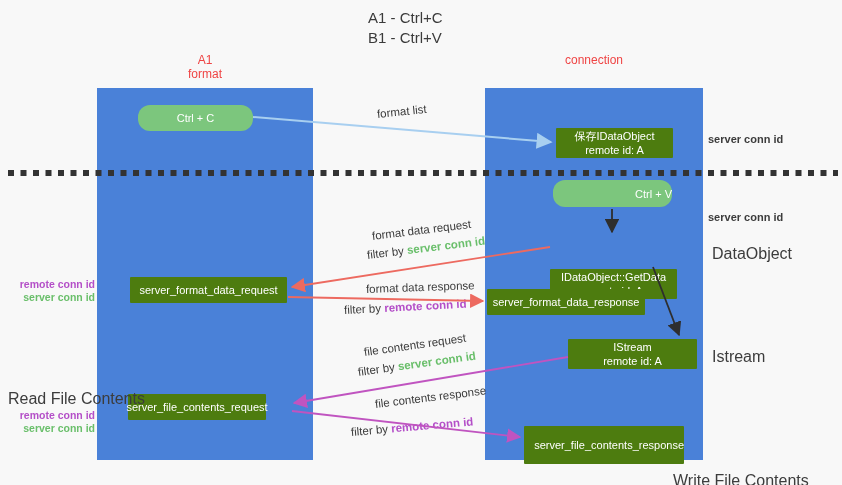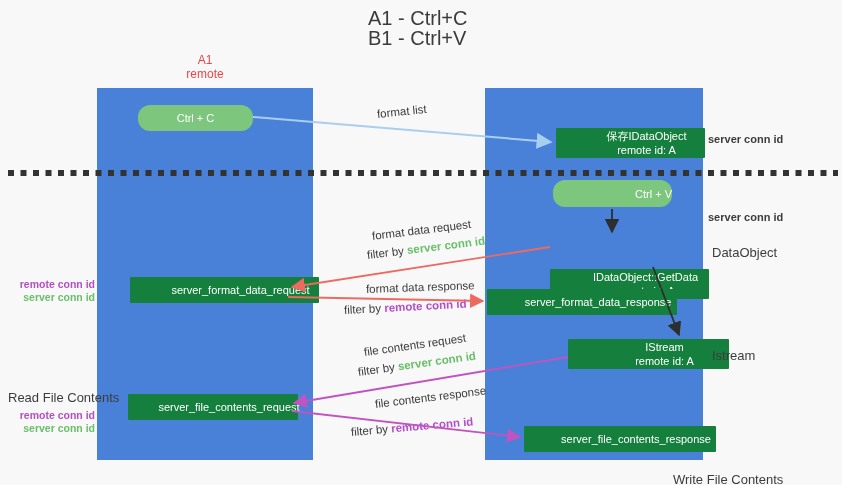--- a/index.html
+++ b/index.html
@@ -1,56 +1,57 @@
 <!DOCTYPE html>
 <html><head>
 <meta charset="utf-8">
 <style>
   html,body{margin:0;padding:0;}
   body{font-family:"Liberation Sans","DejaVu Sans",sans-serif;background:#f8f8f8;}
   .stage{position:relative;width:842px;height:485px;background:#f8f8f8;overflow:hidden;}
 
-  .title{position:absolute;left:368px;top:8px;font-size:20px;line-height:20px;color:#3b3b3b;}
+  .title{position:absolute;left:368px;top:8px;font-size:15px;line-height:20px;color:#3b3b3b;}
 
   .col{position:absolute;top:88px;height:372px;background:#4a81d8;}
   .col-left{left:97px;width:216px;}
   .col-right{left:485px;width:218px;}
 
   .col-header{position:absolute;top:53px;text-align:center;font-size:12px;line-height:14px;color:#ef4444;}
   .col-header.left{left:97px;width:216px;}
   .col-header.right{left:485px;width:218px;}
 
   .box{position:absolute;display:flex;flex-direction:column;align-items:center;justify-content:center;
        color:#fff;font-size:11px;line-height:14px;text-align:center;border-radius:1px;}
   .green-box{background:#7cc67d;border-radius:12px;}
-  .orange-box{background:#15803d;padding-left:32px;}
+  .orange-box{background:#4d7c0f;}
 
   .alabel{position:absolute;font-size:11.5px;color:#3c3c3c;white-space:nowrap;transform-origin:left center;}
   .bold-green{color:#6abf6b;font-weight:bold;}
   .bold-purple{color:#b44fc8;font-weight:bold;}
-  .side-label{position:absolute;font-size:13px;color:#3c3c3c;white-space:nowrap;}
+  .side-label{position:absolute;font-size:16px;color:#3c3c3c;white-space:nowrap;}
   .left-ids{position:absolute;left:8px;width:87px;text-align:right;font-size:10.5px;line-height:13px;font-weight:bold;white-space:nowrap;}
 
   svg.arrows{position:absolute;left:0;top:0;pointer-events:none;}
 </style>
 </head>
 <body>
 
 <div class="stage">
 
   <div class="title">
     <div>A1 - Ctrl+C</div>
     <div>B1 - Ctrl+V</div>
   </div>
 
   <div class="col-header left">
     <div>A1</div>
-    <div>remote</div>
+    <div>format</div>
   </div>
   <div class="col-header right">
+    <div>connection</div>
   </div>
 
   <div class="col col-left"></div>
   <div class="col col-right"></div>
 
   <div class="box green-box" style="left:138px;top:105px;width:115px;height:26px;">
     <span>Ctrl + C</span>
   </div>
 
   <div class="box orange-box" style="left:556px;top:128px;width:117px;height:30px;">
@@ -77,21 +78,21 @@
 
   <div class="box orange-box" style="left:568px;top:339px;width:129px;height:30px;">
     <span>IStream</span>
     <span>remote id: A</span>
   </div>
 
   <div class="box orange-box" style="left:128px;top:394px;width:138px;height:26px;">
     <span>server_file_contents_request</span>
   </div>
 
-  <div class="box orange-box" style="left:524px;top:426px;width:160px;height:26px;">
+  <div class="box orange-box" style="left:524px;top:426px;width:160px;height:38px;align-items:flex-end;">
     <span>server_file_contents_response</span>
   </div>
 
   <div class="alabel" style="left:377px;top:108px;transform:rotate(-6deg);">format list</div>
 
   <div class="alabel" style="left:372px;top:230px;transform:rotate(-7deg);">format data request</div>
   <div class="alabel" style="left:367px;top:249px;transform:rotate(-7deg);">
     <span>filter by</span>
     <span class="bold-green">server conn id</span>
   </div>

